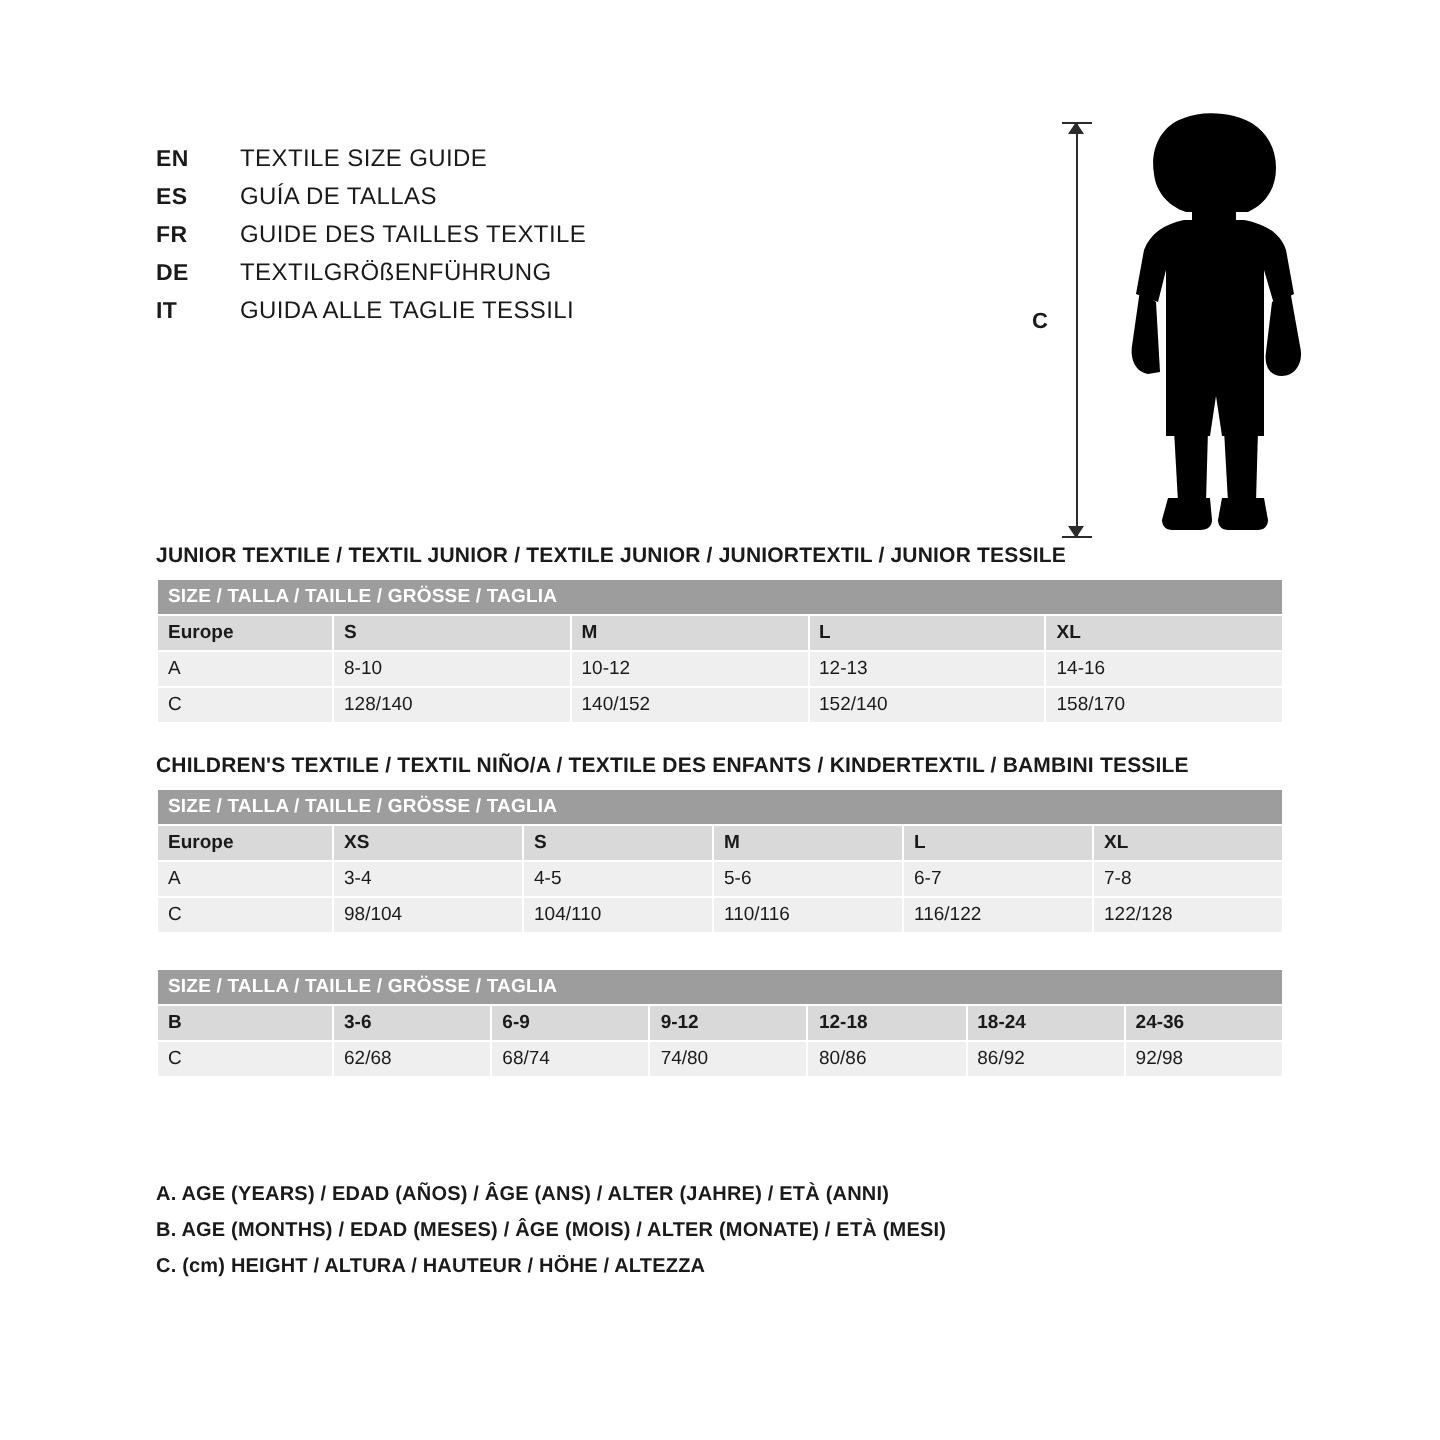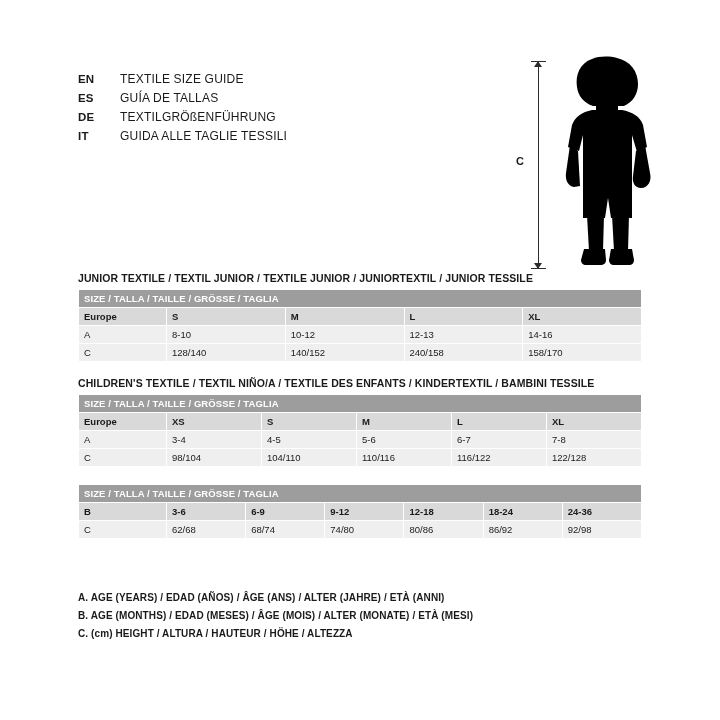--- a/index.html
+++ b/index.html
@@ -168,20 +168,24 @@
   <div class="lang-block">
     <div class="lang-row">
       <span class="lang-code">EN</span>
       <span class="lang-text">TEXTILE SIZE GUIDE</span>
     </div>
     <div class="lang-row">
       <span class="lang-code">ES</span>
       <span class="lang-text">GUÍA DE TALLAS</span>
     </div>
     <div class="lang-row">
+      <span class="lang-code">FR</span>
+      <span class="lang-text">GUIDE DES TAILLES TEXTILE</span>
+    </div>
+    <div class="lang-row">
       <span class="lang-code">DE</span>
       <span class="lang-text">TEXTILGRÖßENFÜHRUNG</span>
     </div>
     <div class="lang-row">
       <span class="lang-code">IT</span>
       <span class="lang-text">GUIDA ALLE TAGLIE TESSILI</span>
     </div>
   </div>
 
   <div class="figure-area">
@@ -245,21 +249,21 @@
         <td class="rowlabel">A</td>
         <td>8-10</td>
         <td>10-12</td>
         <td>12-13</td>
         <td>14-16</td>
       </tr>
       <tr class="data">
         <td class="rowlabel">C</td>
         <td>128/140</td>
         <td>140/152</td>
-        <td>240/158</td>
+        <td>152/140</td>
         <td>158/170</td>
       </tr>
     </tbody>
       </table>
   </div>
 
   <div class="section" style="top: 377px;">
     <div class="section-title">CHILDREN'S TEXTILE / TEXTIL NIÑO/A / TEXTILE DES ENFANTS / KINDERTEXTIL / BAMBINI TESSILE</div>
     <table class="size">
       <colgroup>

